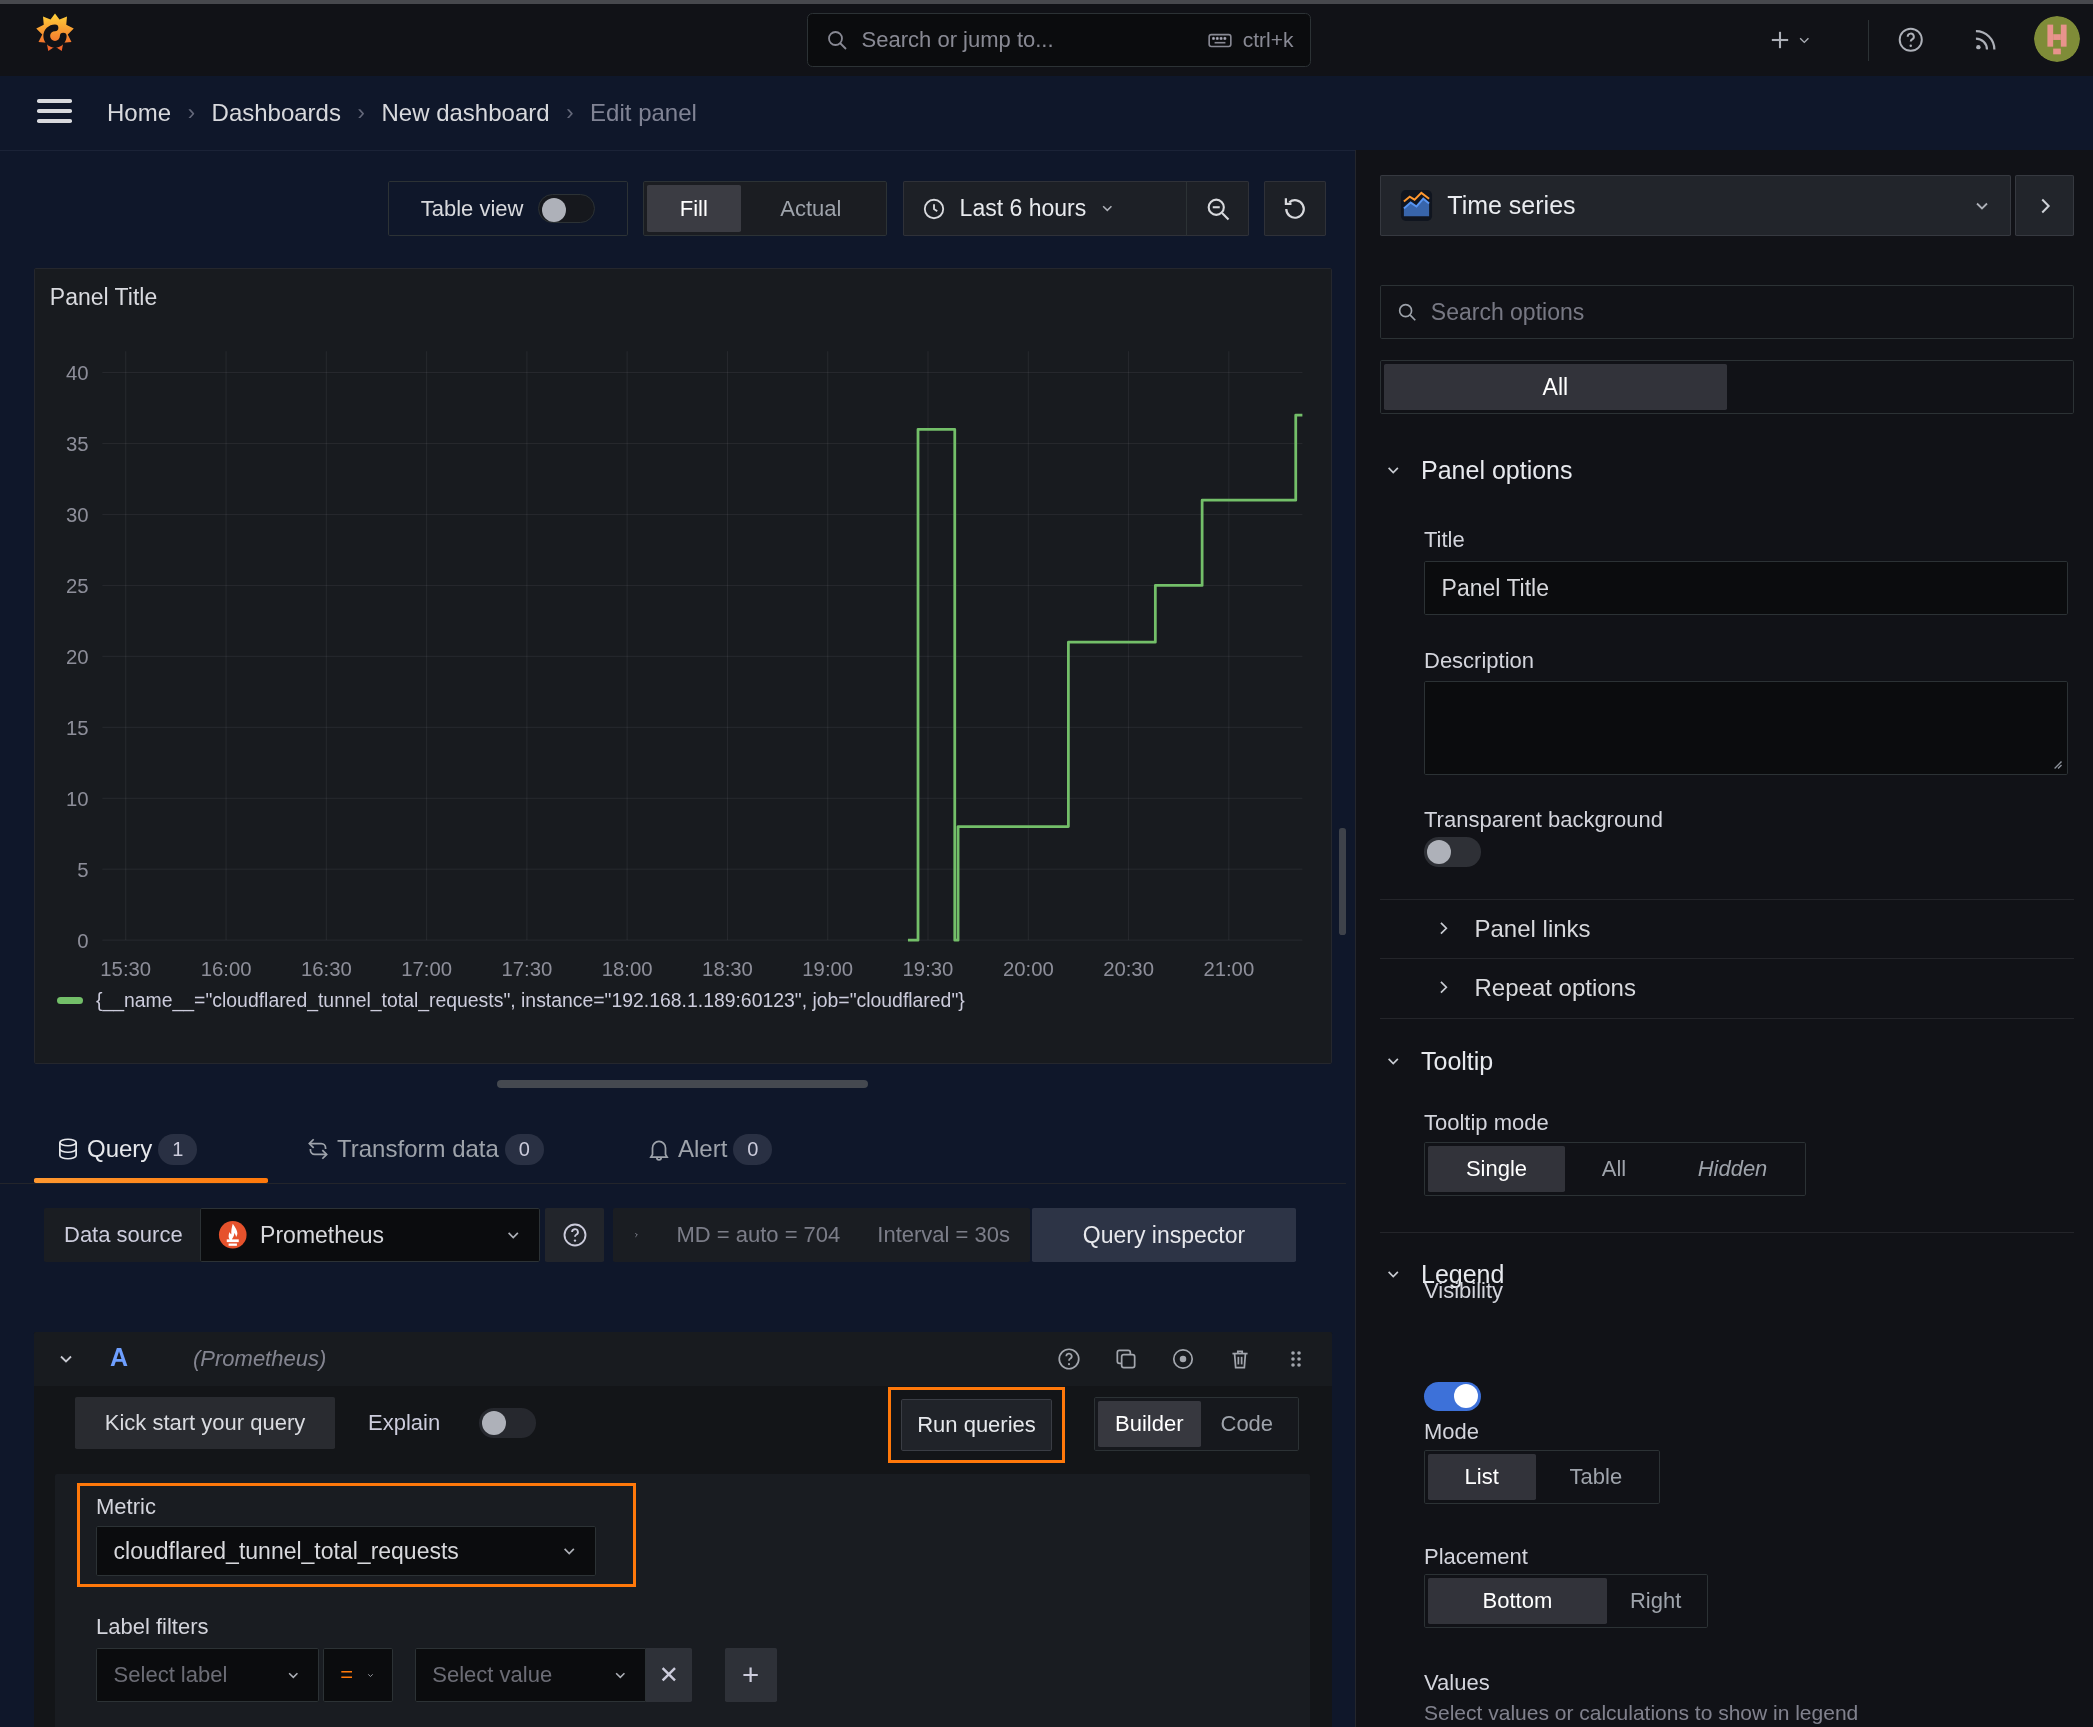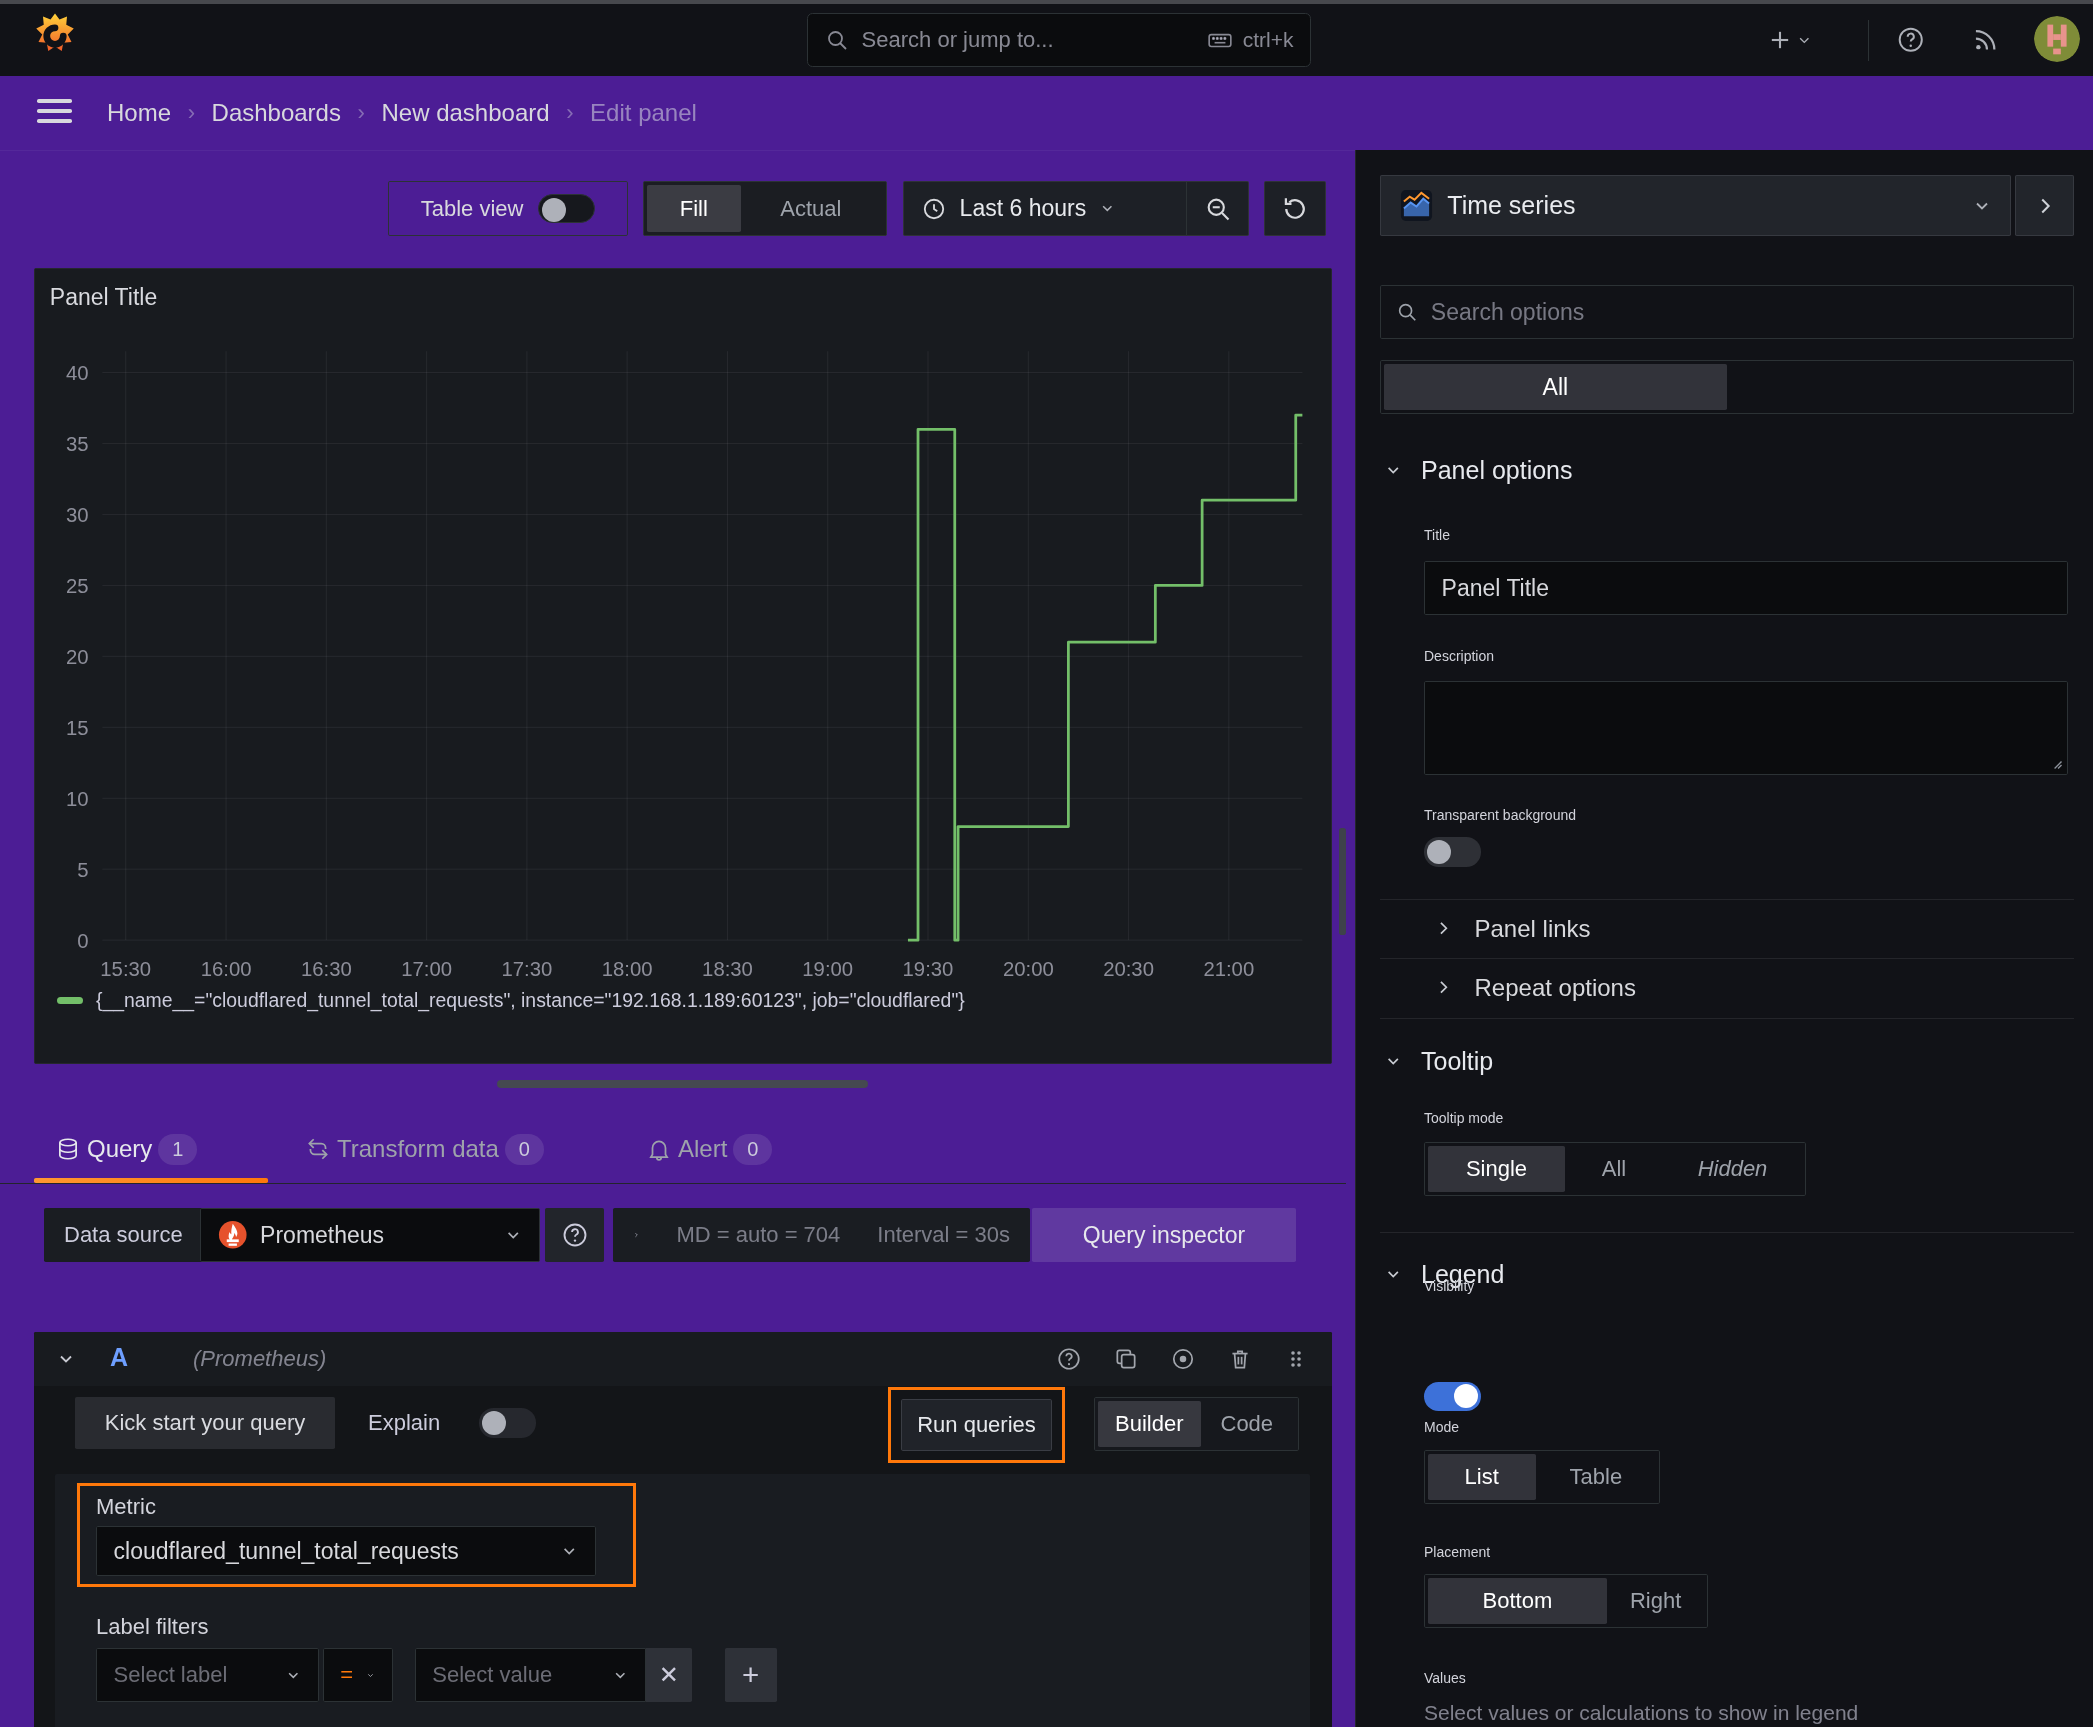--- a/index.html
+++ b/index.html
@@ -1,19 +1,19 @@
 <!DOCTYPE html>
 <html style="font-size:14.8px"><head>
 <meta charset="utf-8">
 <style>
   * { box-sizing: border-box; margin: 0; padding: 0; }
   html,body { background:#000; }
   #app {
     position: relative; width: 2093px; height: 1728px;
-    background: #4c1d95; overflow: hidden;
+    background: #0f172a; overflow: hidden;
     font-family: "Liberation Sans", "DejaVu Sans", sans-serif;
     color: #d8d9dd;
   }
   .abs { position: absolute; }
   .flex { display: flex; align-items: center; }
   svg.ic { display: block; }
 
   
   .topstrip { left:0; top:0; width:2093px; height:3.7px; background:#47484d; }
   .topbar { left:0; top:3.7px; width:2093px; height:72px; background:#111217; }
@@ -86,21 +86,21 @@
   .fieldlabel { font-size:22px; color:#d3d4dc; }
   .sqbtn { background:rgba(204,204,220,.12); border-radius:1.8px; display:flex; align-items:center; justify-content:center; color:#ccccdc; cursor:pointer; }
 
   
   .sidebar { left:1355px; top:150px; width:738px; height:1577px; border-left:0.9px solid #24262c; background:#111217; }
   .sb-box { background:#22252b; border:0.9px solid rgba(204,204,220,.12); border-radius:1.8px; }
   .sb-input { background:transparent; border:0.9px solid #2c3235; border-radius:1.8px; display:flex; align-items:center; gap:13px; padding:0 14.8px; }
   .sb-input input { flex:1; background:transparent; border:none; outline:none; font-family:inherit; font-size:23px; color:#d8d9dd; }
   .sb-input input::placeholder { color:rgba(204,204,220,.55); }
   .sb-header { display:flex; align-items:center; gap:18.5px; font-size:25px; font-weight:500; color:#e7e9ee; cursor:pointer; }
-  .sb-label { font-size:14px; color:#d3d4dc; }
+  .sb-label { font-size:22px; color:#d3d4dc; }
   .sb-divider { height:0.9px; background:rgba(204,204,220,.10); }
   .sb-row { display:flex; align-items:center; gap:22px; font-size:24px; color:#d8d9dd; cursor:pointer; }
   .darkinput { background:#0b0c0e; border:0.9px solid #2c3235; border-radius:1.8px; color:#d8d9dd; font-size:23px; font-family:inherit; padding:0 16.6px; outline:none; }
   .hint { font-size:21px; color:rgba(204,204,220,.6); }
 
   .scrollthumb { left:1339px; top:828px; width:6.5px; height:107px; border-radius:2.8px; background:#3e424a; cursor:grab; }
   text { font-family:"Liberation Sans","DejaVu Sans",sans-serif; }
 </style>
 </head>
 <body>

